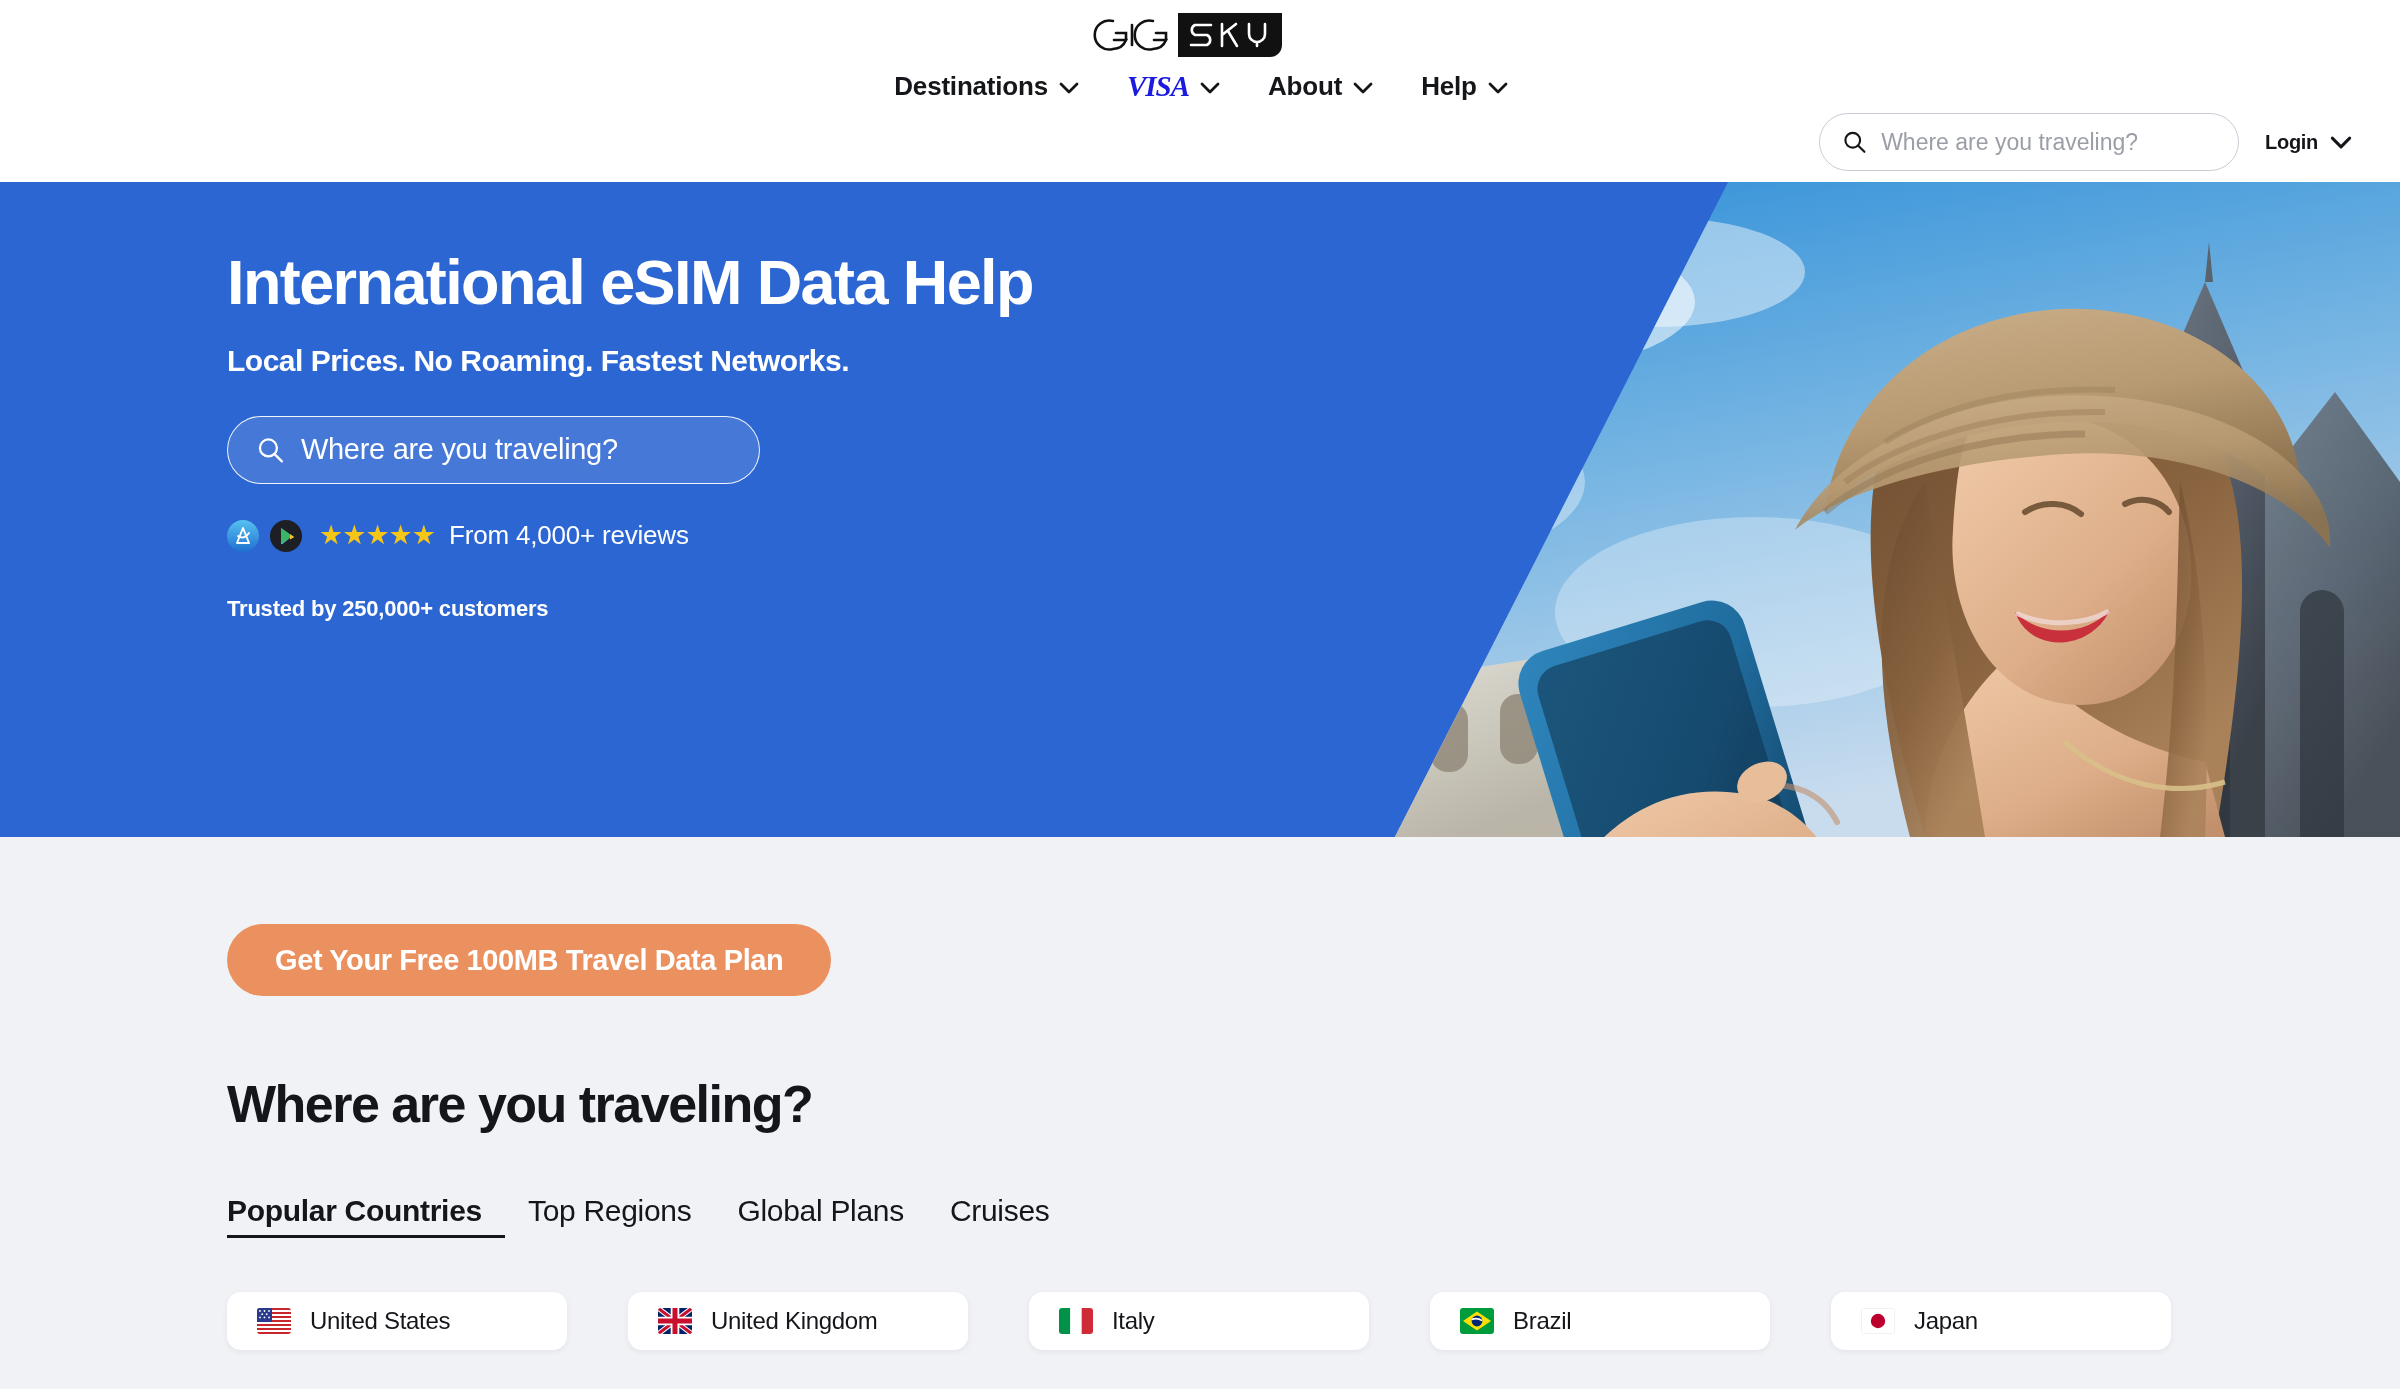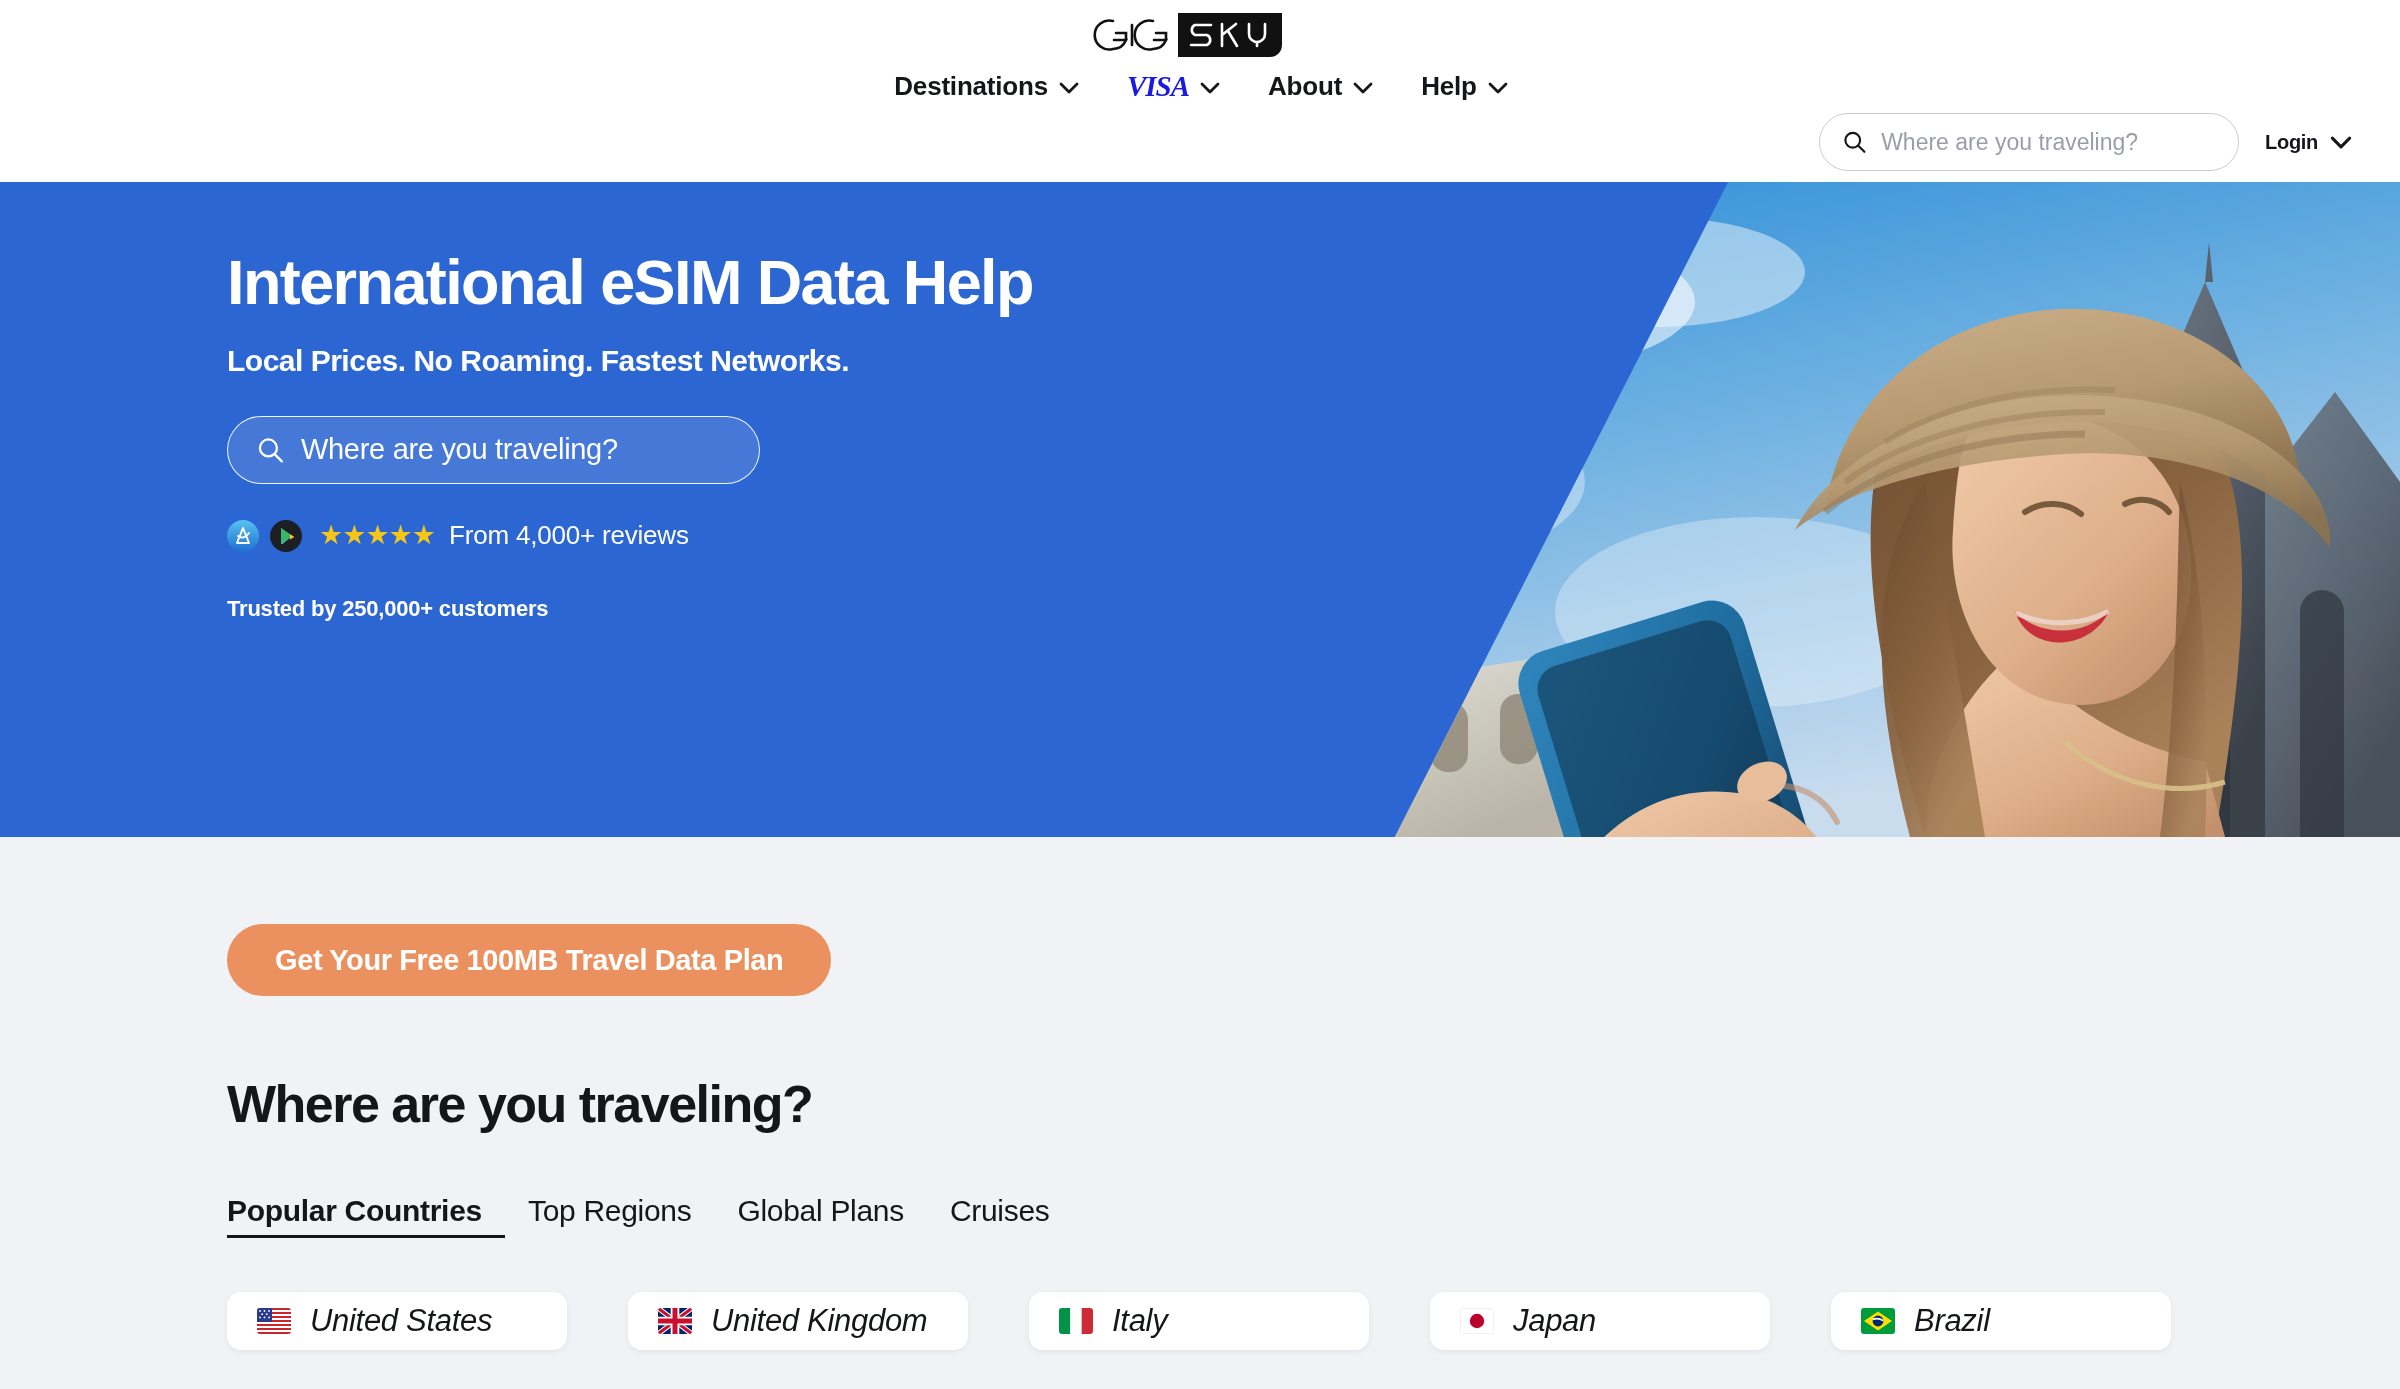--- a/index.html
+++ b/index.html
@@ -257,25 +257,24 @@
     background: #ffffff;
     border-radius: 14px;
     box-shadow: 0 2px 6px rgba(20,22,26,.06);
     display: flex;
     align-items: center;
     gap: 19px;
     padding: 0 30px;
     cursor: pointer;
   }
   .chip-label {
-    font-size: 31px;
+    font-size: 24px;
     letter-spacing: -0.3px;
     color: #14161a;
     white-space: nowrap;
-    font-style: italic;
   }
   .flag { width: 34px; height: 26px; flex: 0 0 auto; display: block; border-radius: 3px; }
 </style>
 </head>
 <body>
 
 <header class="header">
 
   <a class="logo" href="#" aria-label="GigSky">
     <svg width="204" height="46" viewBox="0 0 204 46">
@@ -545,30 +544,30 @@
       <svg class="flag" viewBox="0 0 34 26">
         <rect width="11.33" height="26" x="0" fill="#009246"></rect>
         <rect width="11.34" height="26" x="11.33" fill="#ffffff"></rect>
         <rect width="11.33" height="26" x="22.67" fill="#ce2b37"></rect>
       </svg>
       <span class="chip-label">Italy</span>
     </div>
 
     <div class="chip">
       <svg class="flag" viewBox="0 0 34 26">
-        <rect width="34" height="26" fill="#ffffff" stroke="#e4e4e8" stroke-width="1"></rect>
-        <circle cx="17" cy="13" r="7.2" fill="#bc002d"></circle>
-      </svg>
-      <span class="chip-label">Japan</span>
-    </div>
-
-    <div class="chip">
-      <svg class="flag" viewBox="0 0 34 26">
         <rect width="34" height="26" fill="#009b3a"></rect>
         <path d="M17 3.5 L31 13 L17 22.5 L3 13 Z" fill="#fedf00"></path>
         <circle cx="17" cy="13" r="5.4" fill="#002776"></circle>
         <path d="M11.8 11.4 C15.5 10.2 19.6 10.9 22.1 12.6" fill="none" stroke="#fff" stroke-width="1.7"></path>
       </svg>
       <span class="chip-label">Brazil</span>
     </div>
 
+    <div class="chip">
+      <svg class="flag" viewBox="0 0 34 26">
+        <rect width="34" height="26" fill="#ffffff" stroke="#e4e4e8" stroke-width="1"></rect>
+        <circle cx="17" cy="13" r="7.2" fill="#bc002d"></circle>
+      </svg>
+      <span class="chip-label">Japan</span>
+    </div>
+
   </div>
 </main>
 
 </body></html>

